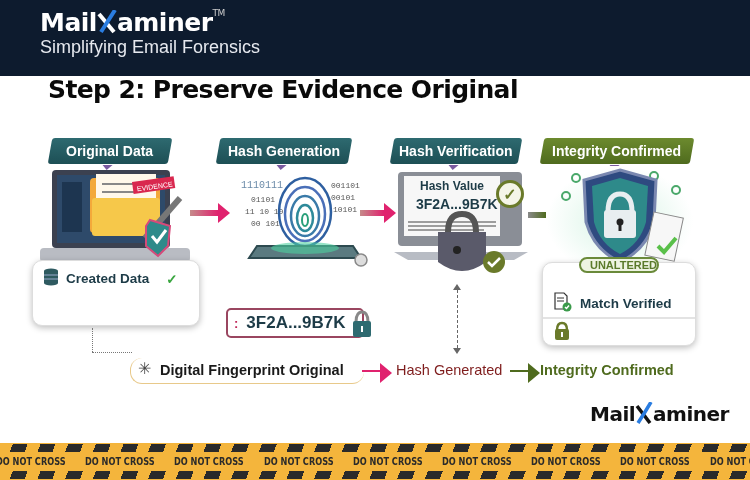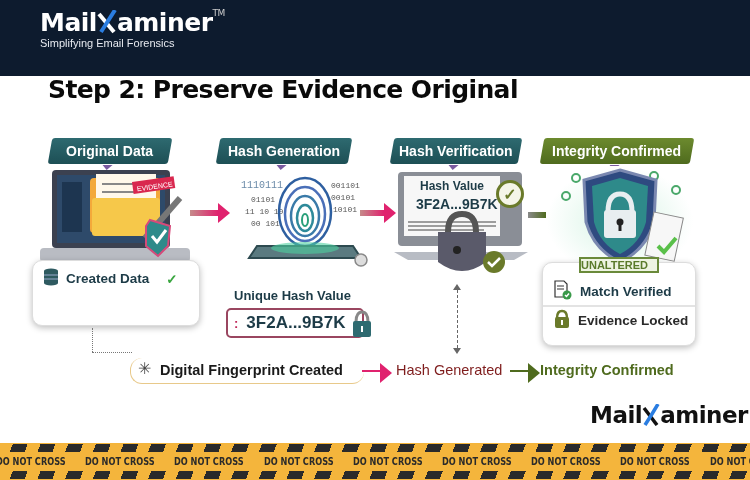--- a/index.html
+++ b/index.html
@@ -1,21 +1,21 @@
 <!DOCTYPE html>
 <html><head>
 <meta charset="utf-8">
 <style>
 *{box-sizing:border-box;margin:0;padding:0}
 body{width:750px;height:480px;background:#fff;font-family:"Liberation Sans",sans-serif;position:relative;overflow:hidden}
 .topbar{position:absolute;left:0;top:0;width:750px;height:76px;background:#0d1b2e}
 .logo{position:absolute;left:40px;top:8px;color:#fff;font-size:25px;font-weight:bold;font-family:"DejaVu Sans",sans-serif;letter-spacing:-0.5px}
 .logo .x{color:#fff;position:relative}
 .logo .tm{font-size:9px;font-weight:normal;vertical-align:top;position:relative;top:0;color:#ccc}
-.tagline{position:absolute;left:40px;top:37px;color:#e6e9ef;font-size:11px}
+.tagline{position:absolute;left:40px;top:37px;color:#e6e9ef;font-size:18px}
 .title{position:absolute;left:48px;top:75px;font-size:25px;font-weight:bold;color:#0a0a0a;font-family:"DejaVu Sans",sans-serif;letter-spacing:-0.6px}
 .panel{position:absolute;left:30px;top:130px;width:672px;height:258px;background:#fff}
 .pill{position:absolute;height:26px;color:#fff;font-weight:bold;font-size:14px;display:flex;align-items:center;justify-content:center;transform:skewX(-10deg);border-radius:3px}
 .pill span{transform:skewX(10deg);display:block}
 .pill.teal{background:linear-gradient(#2e6a70,#1d4f55)}
 .pill.olive{background:linear-gradient(#6c8a2e,#4f6b1e)}
 .pill::after{content:"";position:absolute;bottom:-6px;left:50%;margin-left:-5px;border:5px solid transparent;border-top-color:#7a5aa0;border-bottom:0}
 .illus{position:absolute;border-radius:8px}
 .card{position:absolute;background:#fff;border-radius:10px;box-shadow:0 2px 6px rgba(0,0,0,.25);border:1px solid #ddd}
 .row{display:flex;align-items:center;gap:7px;height:29px;padding-left:10px;font-size:13.5px;font-weight:bold;color:#1d3b47}
@@ -23,21 +23,21 @@
 .arrow{position:absolute;height:6px}
 .arrow::after{content:"";position:absolute;right:-12px;top:-7px;border:10px solid transparent;border-left:12px solid currentColor;border-right:0}
 .hashbox{position:absolute;background:#fff;border:2px solid #9a4660;border-radius:5px;font-weight:bold;font-size:17px;color:#1d3b47;display:flex;align-items:center;padding-left:6px;gap:8px}
 .flow{position:absolute;top:362px;font-size:14.5px;font-weight:bold}
 .tape{position:absolute;left:0;top:443px;width:750px;height:37px;background:#f4b53c}
 .tape .stripes{position:absolute;left:0;width:750px;height:8px;background:repeating-linear-gradient(110deg,#f4b53c 0 12px,#2a2a2a 12px 26px)}
 .tape .s1{top:1px}
 .tape .s2{bottom:1px}
 .tape .txt{position:absolute;top:12px;left:-4px;width:770px;display:flex;gap:0;white-space:nowrap}
 .tape .txt span{font-family:"DejaVu Sans",sans-serif;font-size:10.5px;font-weight:bold;color:#2a2a2a;transform:scaleX(.78);transform-origin:left;display:inline-block;width:92px}
-.logo2{position:absolute;left:590px;top:402px;font-size:23px;font-weight:bold;color:#111;font-family:"DejaVu Sans",sans-serif;letter-spacing:-0.5px}
+.logo2{position:absolute;left:590px;top:402px;font-size:20px;font-weight:bold;color:#111;font-family:"DejaVu Sans",sans-serif;letter-spacing:-0.5px}
 .check{color:#3aa640;font-weight:bold}
 </style>
 </head>
 <body>
 
 <div class="topbar">
   <div class="logo">
     <span>Mail</span><span class="x"><svg width="20" height="24" viewBox="0 0 20 24" style="vertical-align:-3px">
           <path d="M2 4 L17 22" stroke="#fff" stroke-width="4"></path>
           <path d="M4 22 L11 11 L18 0" stroke="#2a7de1" stroke-width="4" fill="none"></path>
@@ -151,63 +151,61 @@
             <rect x="1" y="3" width="14" height="12" fill="#2e5a60"></rect>
             <ellipse cx="8" cy="15" rx="7" ry="2.5" fill="#2e5a60"></ellipse>
             <line x1="1" y1="7" x2="15" y2="7" stroke="#9ac" stroke-width="1"></line>
             <line x1="1" y1="11" x2="15" y2="11" stroke="#9ac" stroke-width="1"></line>
           </svg></span>
       <span>Created Data</span>
       <span class="check" style="margin-left:10px">✓</span>
     </div>
   </div>
 
-  <div style="position:absolute;left:204px;top:158px;font-size:13px;font-weight:bold;color:#1d3b47">Unique Hash Value</div>
   <div class="hashbox" style="left:196px;top:178px;width:138px;height:30px">
     <span style="color:#c0285a;font-size:13px">:</span>
     <span>3F2A...9B7K</span>
   </div>
   <div style="position:absolute;left:322px;top:178px"><svg width="20" height="30" viewBox="0 0 20 30">
         <path d="M4 14 Q4 4 10 4 Q16 4 16 14" fill="none" stroke="#888" stroke-width="3"></path>
         <rect x="1" y="13" width="18" height="16" rx="2" fill="#2e6a70"></rect>
         <rect x="9" y="18" width="2" height="6" fill="#fff"></rect>
       </svg></div>
 
   <div class="card" style="left:512px;top:132px;width:154px;height:84px">
-    <div style="margin:-4px auto 0;width:80px;height:16px;background:#eef4e2;border:2px solid #6a8a3a;border-radius:0;color:#5a7a2a;font-size:11px;font-weight:bold;text-align:left;line-height:12px;position:relative;top:-2px">UNALTERED</div>
-    <div class="row" style="margin-top:2px;height:28px">
+    <div style="margin:-4px auto 0;width:80px;height:16px;background:#eef4e2;border:2px solid #6a8a3a;border-radius:8px;color:#5a7a2a;font-size:11px;font-weight:bold;text-align:right;line-height:12px;position:relative;top:-2px">UNALTERED</div>
+    <div class="row" style="margin-top:14px;height:28px">
       <span><svg width="20" height="20" viewBox="0 0 20 20">
             <path d="M2 1 L11 1 L14 4 L14 17 L2 17 Z" fill="#fff" stroke="#333" stroke-width="1.2"></path>
             <line x1="4" y1="6" x2="11" y2="6" stroke="#333"></line>
             <line x1="4" y1="9" x2="11" y2="9" stroke="#333"></line>
             <circle cx="14" cy="15" r="4.5" fill="#3a9a4a"></circle>
             <path d="M12 15 L13.5 16.5 L16 13.5" stroke="#fff" stroke-width="1.5" fill="none"></path>
           </svg></span>
       <span>Match Verified</span>
     </div>
     <div class="row" style="height:28px">
       <span><svg width="18" height="20" viewBox="0 0 18 20">
             <path d="M4 9 Q4 2 9 2 Q14 2 14 9" fill="none" stroke="#6a7a2a" stroke-width="2.5"></path>
             <rect x="2" y="8" width="14" height="11" rx="2" fill="#6a7a2a"></rect>
             <rect x="8" y="11" width="2" height="5" fill="#fff"></rect>
           </svg></span>
-      <span style="font-weight:bold;color:#2a2a2a">Evidence Locked</span>
     </div>
   </div>
 
   <div style="position:absolute;left:62px;top:198px;width:1px;height:24px;border-left:1px dotted #777"></div>
   <div style="position:absolute;left:62px;top:222px;width:40px;height:1px;border-top:1px dotted #777"></div>
   <div style="position:absolute;left:427px;top:160px;width:1px;height:58px;border-left:1px dashed #666"></div>
   <div style="position:absolute;left:423px;top:154px;border:4px solid transparent;border-bottom:6px solid #666;border-top:0"></div>
   <div style="position:absolute;left:423px;top:218px;border:4px solid transparent;border-top:6px solid #666;border-bottom:0"></div>
 </div>
 
 <div style="position:absolute;left:130px;top:358px;width:234px;height:26px;border:1px solid #e8c98a;border-radius:12px;border-top:none;border-right:none"></div>
 <div style="position:absolute;left:138px;top:359px;font-size:16px;color:#444">✳</div>
-<div class="flow" style="left:160px;color:#1a1a1a">Digital Fingerprint Created</div>
+<div class="flow" style="left:160px;color:#1a1a1a">Digital Fingerprint Original</div>
 <div class="arrow" style="left:362px;top:370px;width:18px;height:2px;background:#e0226e;color:#e0226e"></div>
 <div class="flow" style="left:396px;color:#7f1d1d;font-weight:normal">Hash Generated</div>
 <div class="arrow" style="left:510px;top:370px;width:18px;height:2px;background:#4f6b1e;color:#4f6b1e"></div>
 <div class="flow" style="left:540px;color:#4f6b1e">Integrity Confirmed</div>
 
 <div class="logo2">
   <span>Mail</span><span><svg width="18" height="22" viewBox="0 0 18 22" style="vertical-align:-3px">
         <path d="M2 4 L15 21" stroke="#111" stroke-width="3.5"></path>
         <path d="M3 21 L10 10 L16 0" stroke="#2a7de1" stroke-width="3.5" fill="none"></path>
       </svg></span><span>aminer</span>

